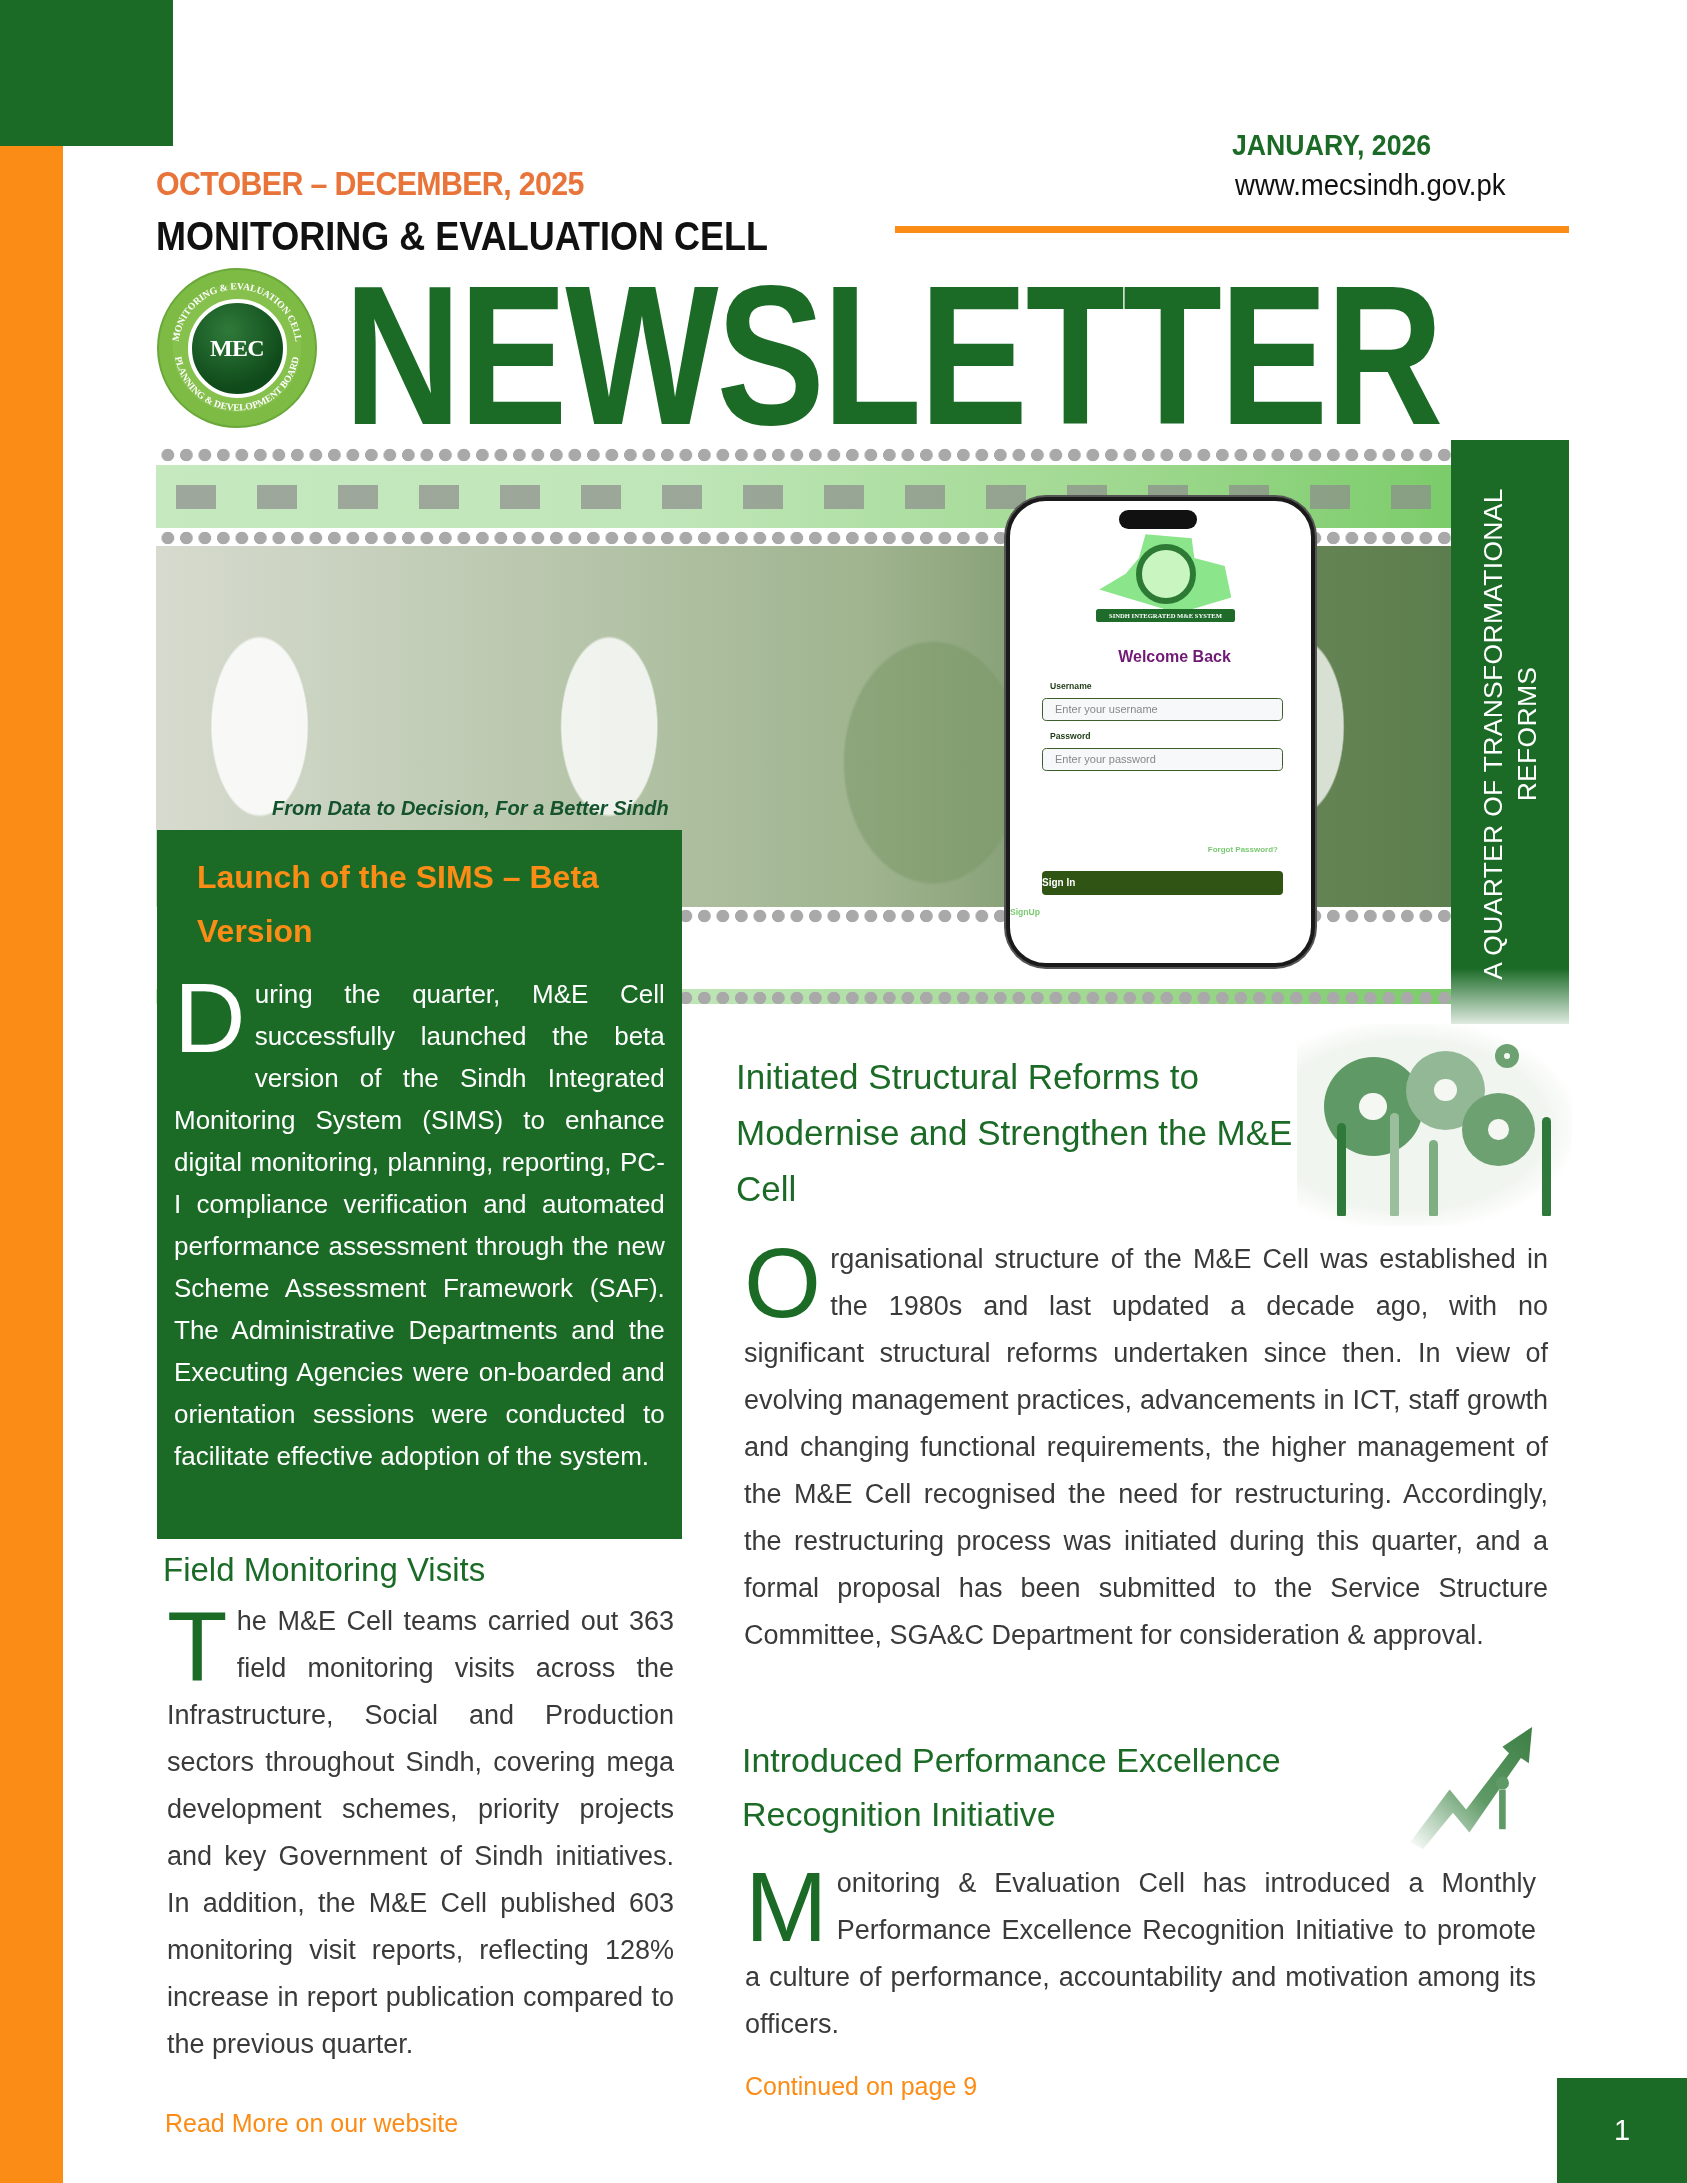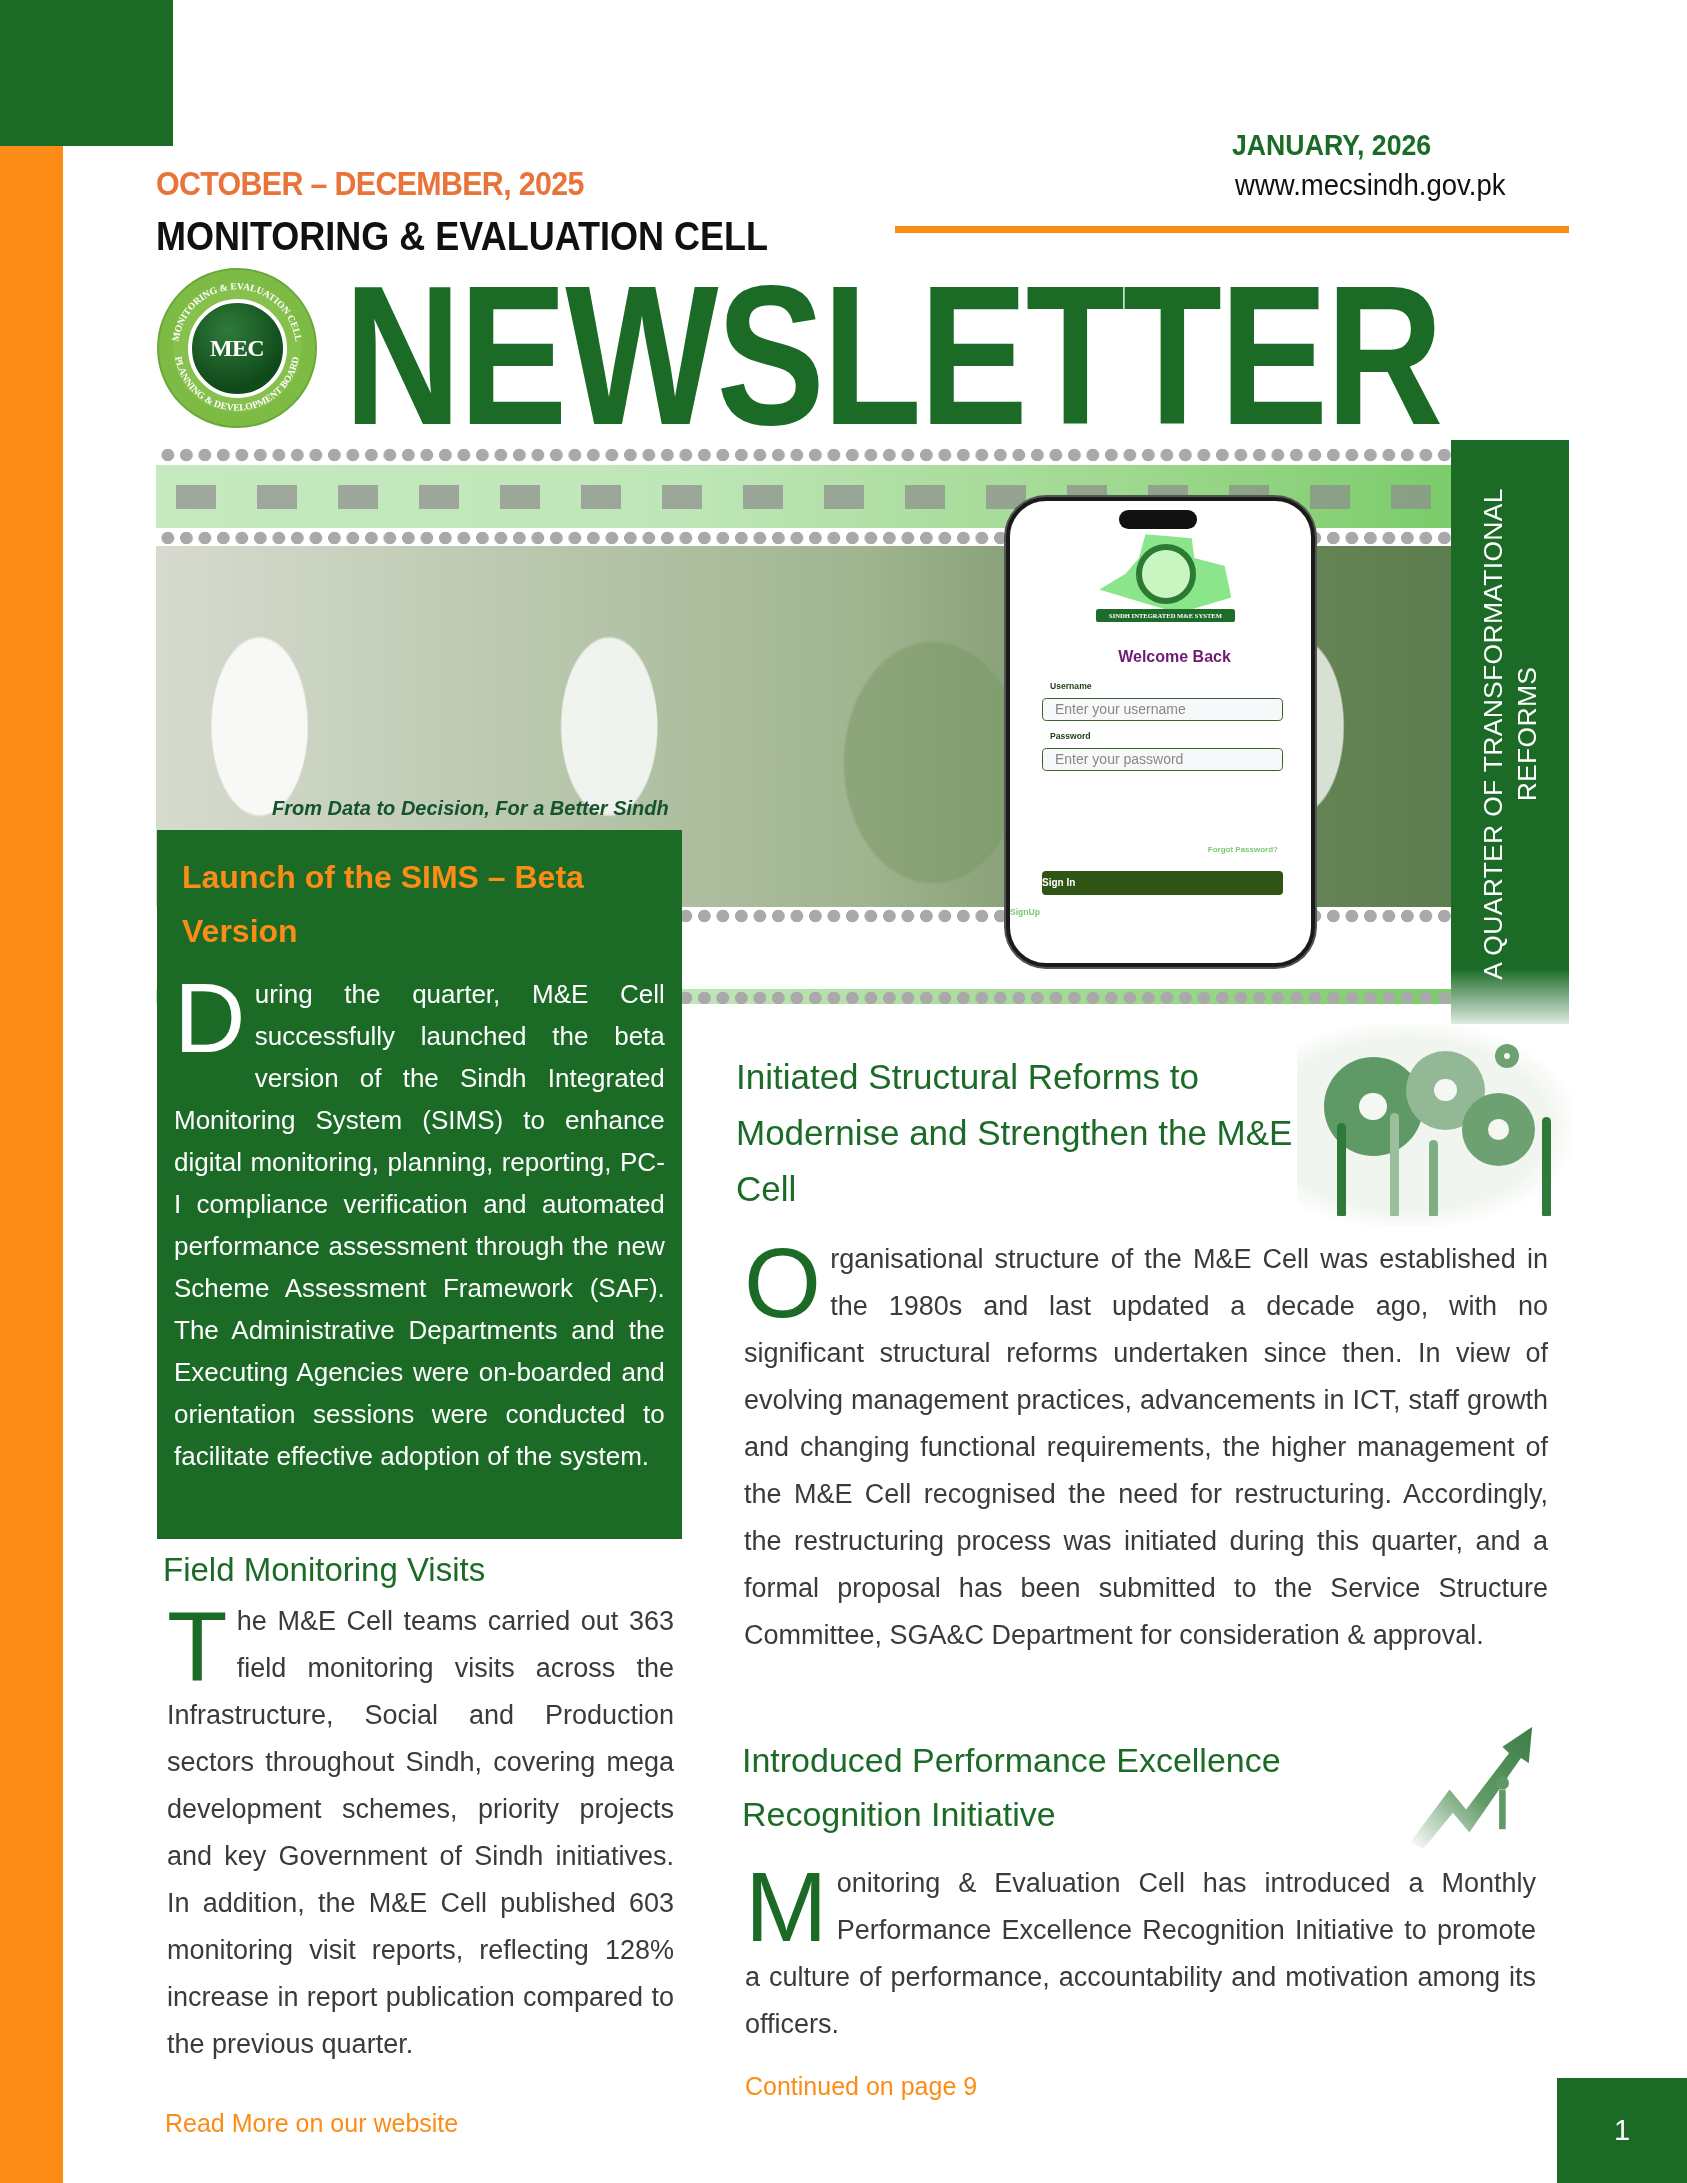--- a/index.html
+++ b/index.html
@@ -40,30 +40,30 @@
   .hero-tagline { position: absolute; left: 116px; top: 357px; font-size: 20px; font-weight: bold; font-style: italic; color: #14532d; white-space: nowrap; }
 
   .phone { left: 1006px; top: 497px; width: 309px; height: 470px; background: #ffffff; border: 4px solid #1a1a1a; border-radius: 40px; box-shadow: 0 0 0 2px #555; }
   .phone-notch { position: absolute; left: 109px; top: 9.3px; width: 78px; height: 18.5px; border-radius: 9.3px; background: #111; }
   .phone-logo { position: absolute; left: 86px; top: 30px; width: 139px; height: 99px; }
   .sims-map { position: absolute; left: 3.3px; top: 3.3px; width: 132px; height: 79px; background: #8be58a; clip-path: polygon(35% 0%, 70% 5%, 72% 30%, 95% 40%, 100% 80%, 60% 100%, 20% 80%, 0% 70%, 20% 50%, 30% 30%); }
   .sims-ring { position: absolute; left: 40px; top: 13.2px; width: 60px; height: 60px; border-radius: 50%; border: 6.6px solid #2c7a34; background: #c9f5c0; }
   .sims-caption { position: absolute; left: 0; top: 78px; width: 139px; height: 13.2px; background: #1f6b2a; color: #fff; font-family: "Liberation Serif", serif; font-weight: bold; font-size: 6.6px; text-align: center; line-height: 13.2px; border-radius: 2.6px; }
   .welcome { position: absolute; left: 0; top: 147px; width: 100%; text-align: center; font-size: 16px; font-weight: bold; color: #701a75; padding-left: 28px; }
   .field-label { position: absolute; left: 40px; font-size: 8.6px; font-weight: bold; color: #1d3a14; }
-  .field-input { position: absolute; left: 32px; width: 241px; height: 22.5px; border: 1.3px solid #3b5e2b; border-radius: 4.6px; background: #f6f8fa; font-size: 14px; color: #888; padding-left: 12px; line-height: 20px; font-family: "Liberation Sans", sans-serif; }
+  .field-input { position: absolute; left: 32px; width: 241px; height: 22.5px; border: 1.3px solid #3b5e2b; border-radius: 4.6px; background: #f6f8fa; font-size: 11px; color: #888; padding-left: 12px; line-height: 20px; font-family: "Liberation Sans", sans-serif; }
   .forgot { position: absolute; right: 33px; top: 344px; font-size: 8px; color: #7ac972; font-weight: bold; }
   .signin-btn { position: absolute; left: 32px; top: 370px; width: 241px; height: 24px; border-radius: 4px; background: #2f5413; color: #fff; font-size: 10px; font-weight: bold; text-align: left; line-height: 24px; }
   .signup { position: absolute; left: 0; top: 406px; width: 100%; text-align: left; font-size: 8.6px; color: #7ac972; font-weight: bold; }
 
   .v-banner { left: 1451px; top: 440px; width: 118px; height: 587px; background: linear-gradient(180deg, #1b6b27 0%, #1b6b27 90%, #e9f1ea 100%); }
   .v-banner-text { position: absolute; left: 50%; top: 50%; width: 516px; transform: translate(-50%, -50%) rotate(-90deg); text-align: center; color: #ffffff; font-size: 26.5px; line-height: 1.3; letter-spacing: 0.3px; }
 
   .sims-box { left: 157px; top: 830px; width: 525px; height: 709px; background: #1b6b27; padding: 20px 13.2px 0 17px; }
-  .sims-title { color: #fb8c15; font-size: 32px; font-weight: bold; line-height: 54px; padding-left: 8px; }
+  .sims-title { color: #fb8c15; font-size: 32px; font-weight: bold; line-height: 54px; padding-left: 8px; margin-left: 15px; }
   .sims-body { margin-top: 14.6px; color: #ffffff; font-size: 26px; line-height: 42px; text-align: justify; padding-right: 4px; }
   .dropcap { float: left; font-size: 99px; line-height: 78px; margin: 6.6px 9.3px 0 0; font-family: "Liberation Sans", sans-serif; }
   .sims-body .dropcap { color: #ffffff; }
 
   .fmv-title { left: 163px; top: 1551px; font-size: 33px; color: #1b6b27; white-space: nowrap; }
   .fmv-body { left: 167px; top: 1598px; width: 507px; font-size: 27px; line-height: 47px; text-align: justify; color: #3a3a3a; }
   .fmv-body .dropcap { color: #1b6b27; font-size: 99px; line-height: 79px; margin-top: 8px; }
   .read-more { left: 165px; top: 2109px; font-size: 25px; color: #fb8c15; white-space: nowrap; }
 
   .reform-title { left: 736px; top: 1049px; width: 569px; font-size: 35px; line-height: 56px; color: #1b6b27; }

